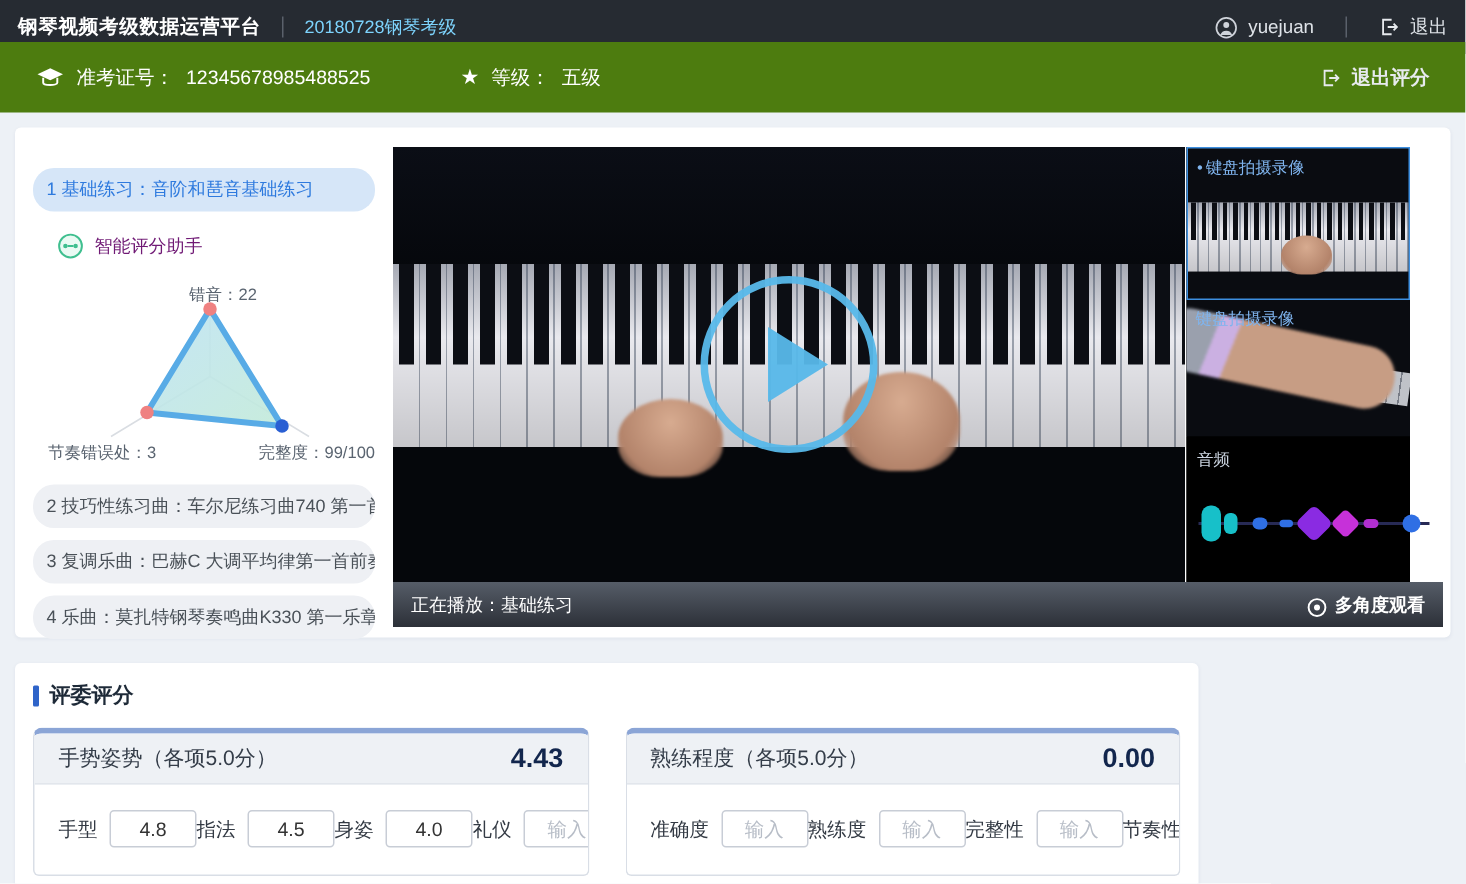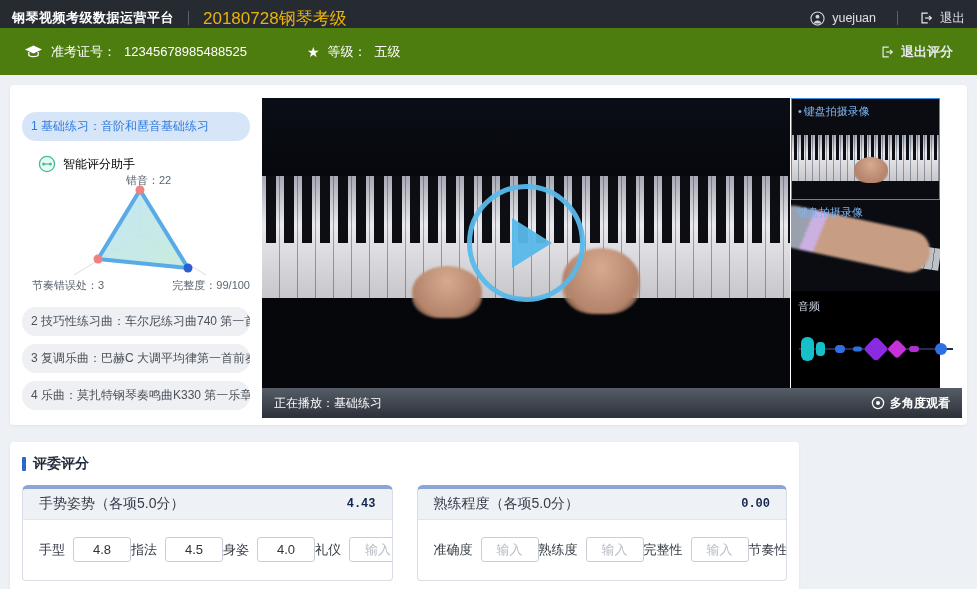--- a/index.html
+++ b/index.html
@@ -11,21 +11,21 @@
     overflow: hidden;
   }
   
   .navbar1 {
     position: absolute; top:0; left:0; right:0; height:36px;
     background:#262b32; display:flex; align-items:center; color:#fff;
     padding:0 12px; font-size:13px;
   }
   .navbar1 .app-title { font-weight:bold; letter-spacing:.5px; }
   .nav-divider { width:1px; height:14px; background:#5a616b; margin:0 14px; }
-  .session-name { color:#eab308; font-size:17px; }
+  .session-name { color:#7dd3fc; font-size:12px; }
   .nav-right { margin-left:auto; display:flex; align-items:center; gap:7px; color:#dfe3e8; font-size:12.5px; }
   .icon { display:inline-flex; align-items:center; justify-content:center; }
   .navbar2 {
     position:absolute; top:28px; left:0; right:0; height:47px;
     background:#4d7c0f; display:flex; align-items:center; color:#fff;
     padding:0 24px; font-size:13px;
   }
   .navbar2 .group { display:flex; align-items:center; gap:8px; }
   .level-group { margin-left:60px; }
   .star { color:#fff; font-size:14px; }
@@ -37,23 +37,23 @@
   }
   
   .playlist { position:absolute; left:12px; top:13px; width:228px; }
   .panel-title { display:flex; align-items:center; font-size:14px; font-weight:bold; color:#1e2a38; }
   .blue-bar { width:4px; height:14px; background:#2f64c9; border-radius:1px; margin-right:7px; }
   .track-item {
     margin-top:12px; padding:6px 9px; background:#eef0f4; border-radius:14px;
     font-size:12px; color:#4a5158; cursor:pointer; white-space:nowrap; overflow:hidden;
   }
   .track-item.active { background:#d6e6f8; color:#2e7ade; margin-top:14px; }
-  .assistant { margin:14px 0 0 16px; display:flex; align-items:center; gap:7px; font-size:12px; color:#000000; }
-  
-  .radar-wrap { position:relative; height:122px; margin-top:0;text-align:center; }
+  .assistant { margin:14px 0 0 16px; display:flex; align-items:center; gap:7px; font-size:12px; color:#701a75; }
+  
+  .radar-wrap { position:relative; height:122px; margin-top:16px;text-align:center; }
   .radar-label { position:absolute; font-size:11px; color:#5a6470; white-space:nowrap; }
   .radar-label.top { left:104px; top:0; }
   .radar-label.bl { left:10px; bottom:2px; }
   .radar-label.br { right:0; bottom:2px; }
   
   .video-region { position:absolute; left:252px; top:13px; width:700px; height:320px; }
   .video-main {
     position:absolute; left:0; top:0; width:528px; height:290px;
     background:linear-gradient(#0b0e16 0%, #05070b 30%, #05070b 100%); overflow:hidden; cursor:pointer;
   }
@@ -97,39 +97,39 @@
     background:repeating-linear-gradient(90deg,#dfe2e8 0 7px,#8a8f9a 7px 8px); opacity:.85; }
   .audio-box { position:relative; height:97px; background:#000; }
   .audio-label { position:absolute; left:7px; top:8px; font-size:11px; color:#cdd6e2; }
   .audio-wave { position:absolute; left:4px; top:40px; }
   .video-bar {
     position:absolute; left:0; top:290px; width:700px; height:30px;
     background:linear-gradient(#565d68,#2c3038);
     display:flex; align-items:center; justify-content:space-between;
     padding:0 12px; color:#fff; font-size:12px;
   }
-  .multi-angle { display:flex; align-items:center; gap:5px; font-weight:bold; cursor:pointer; }
+  .multi-angle { display:flex; align-items:flex-end; gap:5px; font-weight:bold; cursor:pointer; }
   
   .score-section {
     position:absolute; top:432px; left:10px; width:789px; height:151px;
     background:#fff; border-radius:4px; box-shadow:0 1px 3px rgba(20,40,80,.06);
     padding:13px 12px 0;
     margin-top:10px;
   }
   .score-cards { display:flex; gap:24px; margin-top:12px; }
   .score-card {
     flex:1; border:1px solid #d9dee6; border-top:4px solid #8ba5d6;
     border-radius:6px 6px 4px 4px; overflow:hidden;
   }
   .card-head {
     display:flex; justify-content:space-between; align-items:center;
     background:#eef1f5; border-bottom:1px solid #e2e6ec; padding:6px 16px;
   }
   .card-title { font-size:14px; color:#343d49; }
-  .card-total { font-size:12px; font-weight:bold; color:#12264d;font-family:Liberation Mono, monospace; }
+  .card-total { font-size:18px; font-weight:bold; color:#12264d; }
   .card-body { display:flex; justify-content:space-between; align-items:flex-start; padding:17px 16px 18px; }
   .field { display:flex; align-items:center; gap:8px; }
   .field-label { font-size:13px; color:#333a44; white-space:nowrap; }
   .score-input {
     width:58px; height:25px; border:1px solid #c8cdd6; border-radius:3px;
     text-align:center; font-size:13px; color:#333; background:#fff;
     font-family:"Liberation Sans","DejaVu Sans",sans-serif;
   }
   .score-input::placeholder { color:#b7bdc7; }
 </style>

